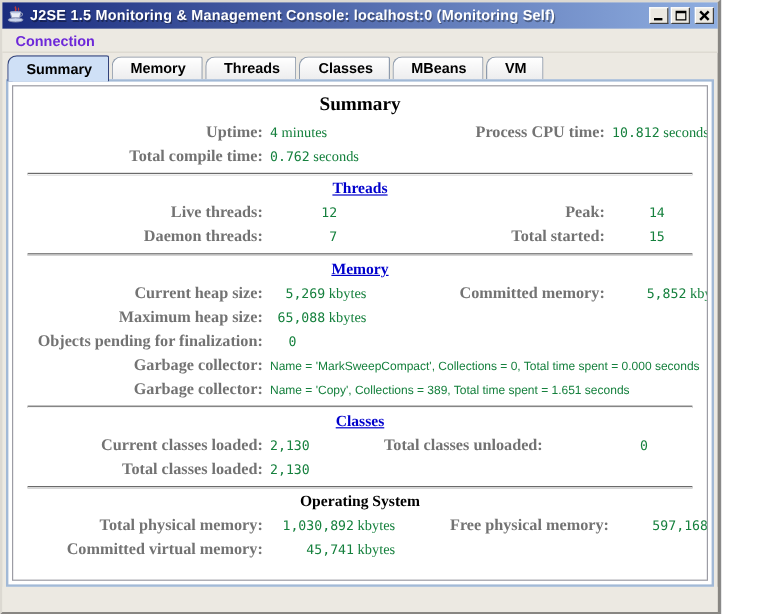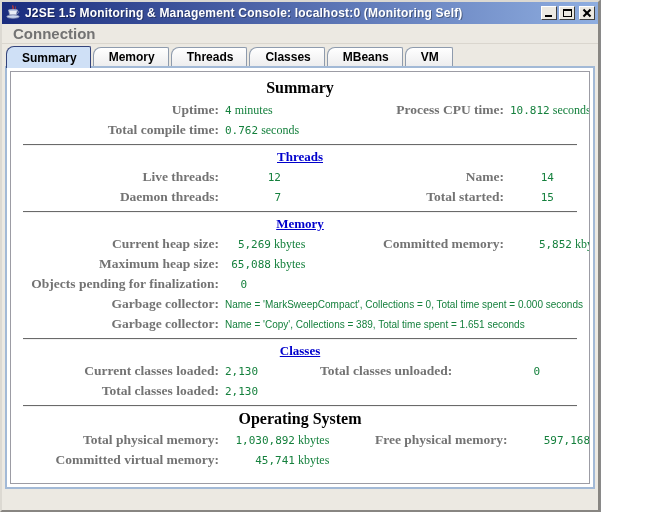--- a/index.html
+++ b/index.html
@@ -37,21 +37,21 @@
   .g-max { position:absolute; left:3px; top:2px; width:9px; height:8px; border:1px solid #000; border-top-width:2px; }
   .g-close-a, .g-close-b { position:absolute; left:2px; top:5px; width:10px; height:2px; background:#000; }
   .g-close-a { transform:rotate(45deg); }
   .g-close-b { transform:rotate(-45deg); }
 
   
   .menubar {
     height:20px; flex:0 0 20px; display:flex; align-items:center;
     padding:0 6px; border-bottom:1px solid #DAD6CE; background:var(--window-bg,#ECE9E2);
   }
-  .menu-item { font-size:15px; font-weight:bold; color:#737373; padding:1px 5px; cursor:default; }
+  .menu-item { font-size:12px; font-weight:bold; color:#6d28d9; padding:1px 5px; cursor:default; }
 
   
   .tabstrip {
     height:22px; flex:0 0 22px; display:flex; align-items:flex-end;
     padding-left:4px; gap:2px; position:relative; z-index:3;
   }
   .tab {
     font-size:12px; font-weight:bold; color:#000;
     padding:2px 13px 2px 15px; height:19px;
     background:linear-gradient(#FFFFFF,#EDEDEE);
@@ -73,21 +73,21 @@
 
   .inner-panel {
     position:absolute; inset:3px; border:1px solid #9C9CA4;
     background:#FFFFFF; overflow:hidden; padding:3px 6px;
   }
 
   
   .sec-head { text-align:center; font-family:"Liberation Serif", serif; font-weight:bold; color:#000; }
   .head-main  { font-size:16px; margin:4px 0 3px; }
   .head-link  { font-size:13px; color:var(--link,#0000CC); text-decoration:underline; margin:3px 0 2px; cursor:pointer; }
-  .head-plain { font-size:16px; margin:3px 0 2px; }
+  .head-plain { font-size:13px; margin:3px 0 2px; }
 
   hr.sep { border:none; height:2px; background:#6A6A6A; border-bottom:1px solid #F2F2F2; margin:4px 6px 3px; }
 
   table.sec { width:100%; border-collapse:collapse; table-layout:fixed; }
   table.sec th, table.sec td { padding:2px 3px; vertical-align:baseline; overflow:visible; white-space:nowrap; }
   col.c1 { width:205px; } col.c2 { width:150px; } col.c3 { width:135px; }
   table.sec.classes col.c2 { width:95px; }
   th.lbl { text-align:right; font-family:"Liberation Serif", serif; font-weight:bold; font-size:13.5px; color:#737373; }
   td.val { text-align:left; font-family:"Liberation Serif", serif; font-size:12px; color:#15803d; }
   .num { font-family:"DejaVu Sans Mono", monospace; font-size:11px; display:inline-block; }
@@ -177,21 +177,21 @@
         <colgroup>
             <col class="c1">
             <col class="c2">
             <col class="c3">
             <col class="c4">
           </colgroup>
         <tbody>
             <tr>
           <th class="lbl">Live threads:</th>
           <td class="val v1"><span class="num">12</span></td>
-          <th class="lbl">Name:</th>
+          <th class="lbl">Peak:</th>
           <td class="val v2"><span class="num">14</span></td>
         </tr>
         <tr>
           <th class="lbl">Daemon threads:</th>
           <td class="val v1"><span class="num">7</span></td>
           <th class="lbl">Total started:</th>
           <td class="val v2"><span class="num">15</span></td>
         </tr>
       </tbody>
         </table>

